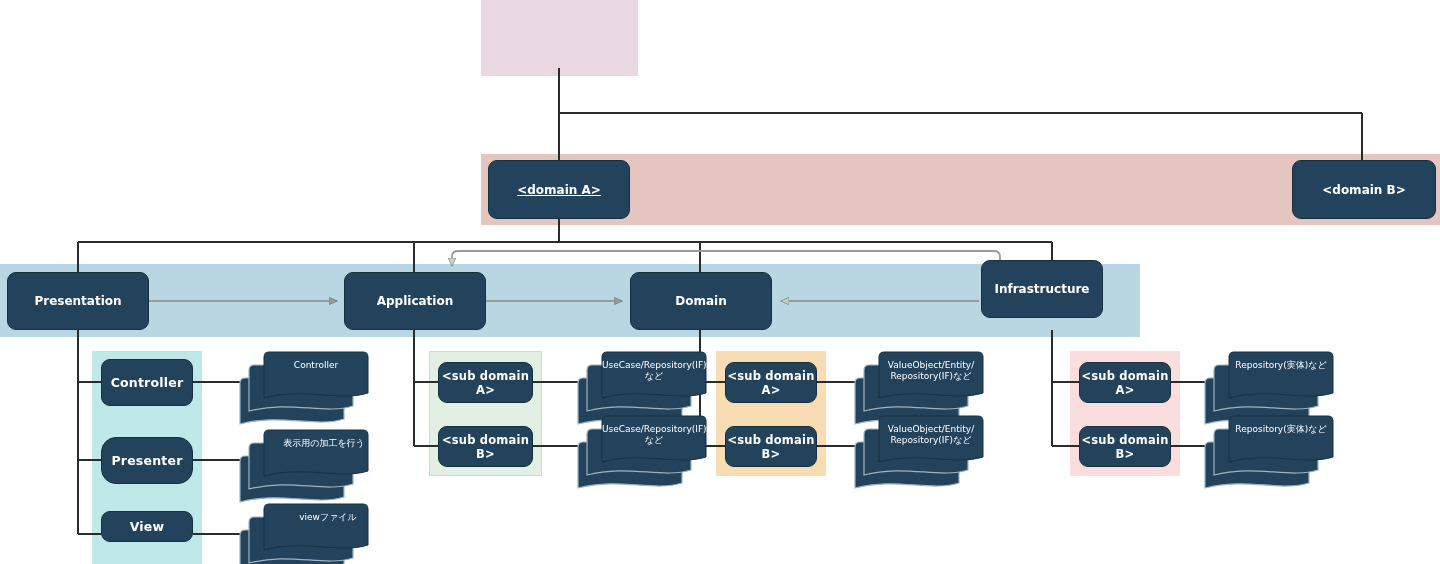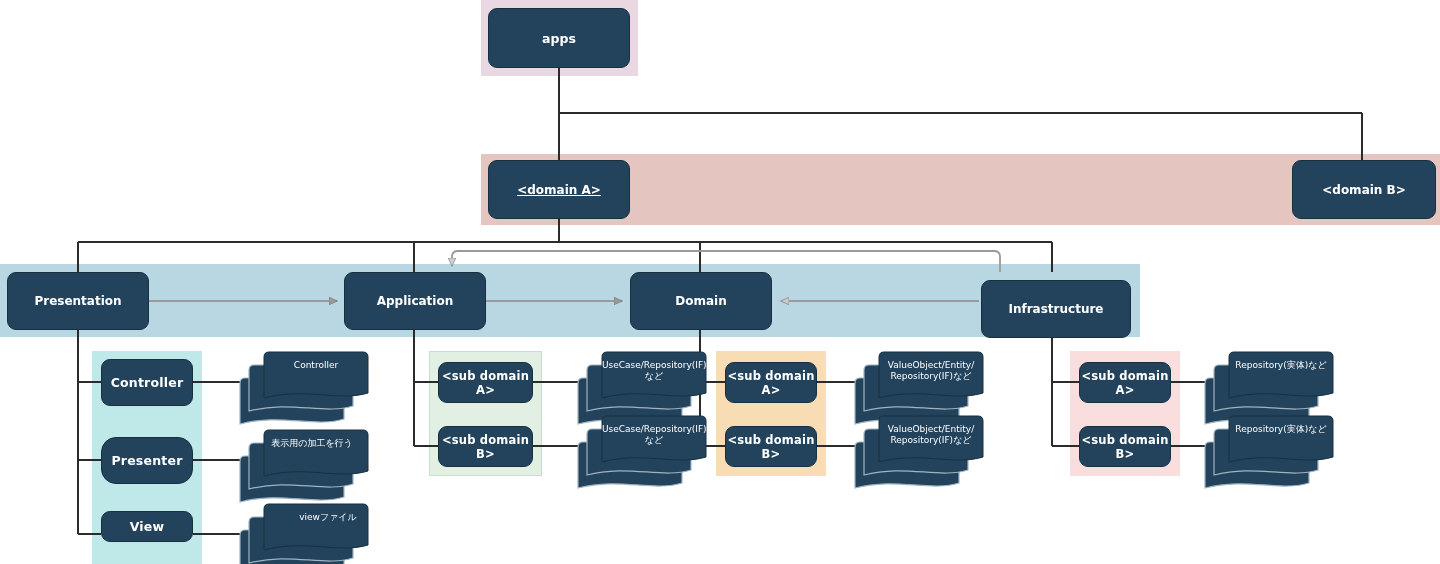--- a/index.html
+++ b/index.html
@@ -118,29 +118,28 @@
       </marker>
     </defs>
     <g stroke="#9a9a9a" stroke-width="1.8" fill="none">
       <path d="M148,301 L337,301" marker-end="url(#ar-r)"></path>
       <path d="M486,301 L622,301" marker-end="url(#ar-r)"></path>
       <path d="M979,301 L781,301" marker-end="url(#ar-l)"></path>
       <path d="M1000,272 L1000,257 Q1000,251 994,251 L458,251 Q452,251 452,257 L452,266" marker-end="url(#ar-d)"></path>
     </g>
   </svg>
 
-  <div class="node lvl1" style="left:488px;top:8px;width:142px;height:60px;">apps</div>
 
   <div class="node lvl2" style="left:488px;top:160px;width:142px;height:59px;text-decoration:underline;">&lt;domain A&gt;</div>
   <div class="node lvl2" style="left:1292px;top:160px;width:144px;height:59px;">&lt;domain B&gt;</div>
 
   <div class="node lvl3" style="left:7px;top:272px;width:142px;height:58px;">Presentation</div>
   <div class="node lvl3" style="left:630px;top:272px;width:142px;height:58px;">Domain</div>
   <div class="node lvl3" style="left:344px;top:272px;width:142px;height:58px;">Application</div>
-  <div class="node lvl3" style="left:981px;top:280px;width:150px;height:58px;text-align:right;">Infrastructure</div>
+  <div class="node lvl3" style="left:981px;top:260px;width:122px;height:58px;text-align:right;">Infrastructure</div>
 
   <div class="node sub" style="left:101px;top:359px;width:92px;height:47px;">Controller</div>
   <div class="node sub" style="left:101px;top:437px;width:92px;height:47px;border-radius:15px;">Presenter</div>
   <div class="node sub" style="left:101px;top:511px;width:92px;height:31px;">View</div>
 
   <div class="node sub" style="left:438px;top:362px;width:95px;height:41px;font-size:11.5px;">&lt;sub domain A&gt;</div>
   <div class="node sub" style="left:438px;top:426px;width:95px;height:41px;font-size:11.5px;">&lt;sub domain B&gt;</div>
 
   <div class="node sub" style="left:725px;top:362px;width:92px;height:41px;font-size:11.5px;">&lt;sub domain A&gt;</div>
   <div class="node sub" style="left:725px;top:426px;width:92px;height:41px;font-size:11.5px;">&lt;sub domain B&gt;</div>
@@ -153,21 +152,21 @@
         <path d="M5,0 H99 Q104,0 104,5 V41 C74.88,50 41.6,35 0,46 V5 Q0,0 5,0 Z" transform="translate(0,26)" fill="#23435c" stroke="#9fb3c0" stroke-width="1.2"></path>
         <path d="M5,0 H99 Q104,0 104,5 V41 C74.88,50 41.6,35 0,46 V5 Q0,0 5,0 Z" transform="translate(9,13)" fill="#23435c" stroke="#9fb3c0" stroke-width="1.2"></path>
         <path d="M5,0 H99 Q104,0 104,5 V41 C74.88,50 41.6,35 0,46 V5 Q0,0 5,0 Z" transform="translate(24,0)" fill="#23435c" stroke="#16303f" stroke-width="1"></path>
       </svg>
       <div class="doclabel" style="left: 264px; top: 360px; width: 104px;">Controller</div>
       <svg class="docs" width="128" height="78" viewBox="0 0 128 78" style="left: 240px; top: 430px;">
         <path d="M5,0 H99 Q104,0 104,5 V41 C74.88,50 41.6,35 0,46 V5 Q0,0 5,0 Z" transform="translate(0,26)" fill="#23435c" stroke="#9fb3c0" stroke-width="1.2"></path>
         <path d="M5,0 H99 Q104,0 104,5 V41 C74.88,50 41.6,35 0,46 V5 Q0,0 5,0 Z" transform="translate(9,13)" fill="#23435c" stroke="#9fb3c0" stroke-width="1.2"></path>
         <path d="M5,0 H99 Q104,0 104,5 V41 C74.88,50 41.6,35 0,46 V5 Q0,0 5,0 Z" transform="translate(24,0)" fill="#23435c" stroke="#16303f" stroke-width="1"></path>
       </svg>
-      <div class="doclabel" style="left: 260px; top: 438px; width: 104px;">表示用の加工を行う</div>
+      <div class="doclabel" style="left: 272px; top: 438px; width: 104px;">表示用の加工を行う</div>
       <svg class="docs" width="128" height="78" viewBox="0 0 128 78" style="left: 240px; top: 504px;">
         <path d="M5,0 H99 Q104,0 104,5 V41 C74.88,50 41.6,35 0,46 V5 Q0,0 5,0 Z" transform="translate(0,26)" fill="#23435c" stroke="#9fb3c0" stroke-width="1.2"></path>
         <path d="M5,0 H99 Q104,0 104,5 V41 C74.88,50 41.6,35 0,46 V5 Q0,0 5,0 Z" transform="translate(9,13)" fill="#23435c" stroke="#9fb3c0" stroke-width="1.2"></path>
         <path d="M5,0 H99 Q104,0 104,5 V41 C74.88,50 41.6,35 0,46 V5 Q0,0 5,0 Z" transform="translate(24,0)" fill="#23435c" stroke="#16303f" stroke-width="1"></path>
       </svg>
       <div class="doclabel" style="left: 264px; top: 512px; width: 128px;">viewファイル</div>
       <svg class="docs" width="128" height="78" viewBox="0 0 128 78" style="left: 578px; top: 352px;">
         <path d="M5,0 H99 Q104,0 104,5 V41 C74.88,50 41.6,35 0,46 V5 Q0,0 5,0 Z" transform="translate(0,26)" fill="#23435c" stroke="#9fb3c0" stroke-width="1.2"></path>
         <path d="M5,0 H99 Q104,0 104,5 V41 C74.88,50 41.6,35 0,46 V5 Q0,0 5,0 Z" transform="translate(9,13)" fill="#23435c" stroke="#9fb3c0" stroke-width="1.2"></path>
         <path d="M5,0 H99 Q104,0 104,5 V41 C74.88,50 41.6,35 0,46 V5 Q0,0 5,0 Z" transform="translate(24,0)" fill="#23435c" stroke="#16303f" stroke-width="1"></path>

